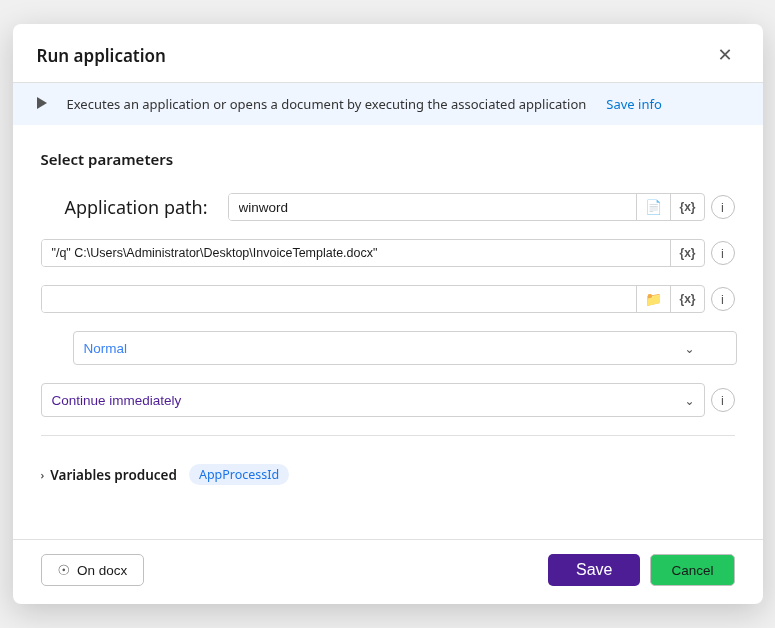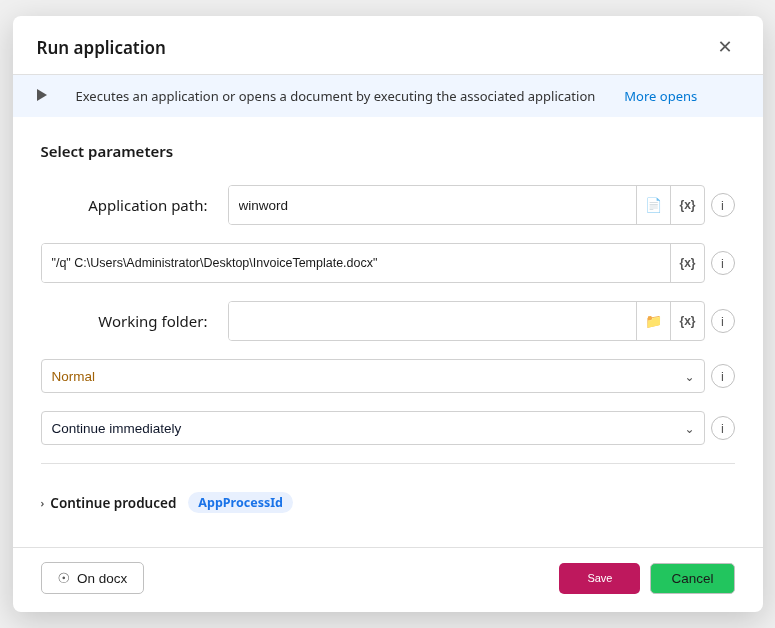--- a/index.html
+++ b/index.html
@@ -45,21 +45,21 @@
       border-radius: 4px;
       display: flex;
       align-items: center;
       justify-content: center;
     }
     .info-banner {
       background: #f0f6ff;
       padding: 12px 24px;
       display: flex;
       align-items: center;
-      gap: 29px;
+      gap: 20px;
       font-size: 13px;
       color: #333;
     }
     .info-banner .play-icon {
       color: #666;
       font-size: 13px;
       flex-shrink: 0;
     }
     .info-banner a {
       color: #0078d4;
@@ -77,37 +77,37 @@
     }
     .form-row {
       display: flex;
       align-items: center;
       margin-bottom: 18px;
       gap: 12px;
     }
     .form-label {
       width: 175px;
       flex-shrink: 0;
-      font-size: 15px;
+      font-size: 18px;
       color: #1a1a1a;
       text-align: right;
       padding-right: 8px;
     }
     .input-group {
       flex: 1;
       display: flex;
       align-items: center;
       gap: 6px;
     }
     .input-icons {
       display: flex;
       align-items: center;
       border: 1px solid #d1d1d1;
       border-radius: 4px;
-      height: 40px;
+      height: 28px;
       flex: 1;
       overflow: hidden;
     }
     .input-icons input {
       flex: 1;
       height: 100%;
       border: none;
       padding: 0 10px;
       font-size: 13.5px;
       color: #1a1a1a;
@@ -183,21 +183,21 @@
     .variables-label .chevron-icon {
       color: #555;
       font-size: 11px;
     }
     .var-badge {
       background: #e8f0fe;
       color: #1a73e8;
       border-radius: 12px;
       padding: 2px 10px;
       font-size: 12.5px;
-      font-weight: 700;
+      font-weight: 400;
     }
     .divider {
       height: 1px;
       background: #e0e0e0;
       margin: 0 0 18px 0;
     }
     .dialog-footer {
       display: flex;
       align-items: center;
       justify-content: space-between;
@@ -218,26 +218,26 @@
     }
     .btn-shield {
       color: #555;
       font-size: 14px;
     }
     .footer-right {
       display: flex;
       gap: 10px;
     }
     .btn-save {
-      background: #be185d;
+      background: #4c1d95;
       color: #fff;
       border: none;
       border-radius: 5px;
       padding: 7px 28px;
-      font-size: 11px;
+      font-size: 16px;
       cursor: pointer;
       font-weight: 500;
     }
     .btn-cancel {
       background: #22c55e;
       color: #1a1a1a;
       border: 1.5px solid #c0c0c0;
       border-radius: 5px;
       padding: 7px 20px;
       font-size: 13.5px;
@@ -260,21 +260,21 @@
   <div class="dialog-header">
     <span class="dialog-title">Run application</span>
     <button class="close-btn">✕</button>
   </div>
 
   <div class="info-banner">
     <span class="play-icon">
       <span class="play-triangle"></span>
     </span>
     <span>Executes an application or opens a document by executing the associated application</span>
-    <a href="#">More opens</a>
+    <a href="#">Save info</a>
   </div>
 
   <div class="dialog-body">
     <div class="section-title">Select parameters</div>
 
     <div class="form-row">
       <div class="form-label">Application path:</div>
       <div class="input-group">
         <div class="input-icons">
           <input type="text" value="winword" style="">
@@ -299,75 +299,74 @@
             <span>{x}</span>
           </button>
         </div>
         <button class="icon-btn-round">
           <span>i</span>
         </button>
       </div>
     </div>
 
     <div class="form-row">
-      <div class="form-label">Working folder:</div>
       <div class="input-group">
         <div class="input-icons">
           <input type="text" value="" style="">
           <button class="input-icon-btn" title="Browse folder">
             <span>📁</span>
           </button>
           <button class="input-icon-btn" title="Insert variable" style="font-size:12px; font-weight:600; color:#555;">
             <span>{x}</span>
           </button>
         </div>
         <button class="icon-btn-round">
           <span>i</span>
         </button>
       </div>
     </div>
 
     <div class="form-row">
       <div class="input-group">
         <div class="custom-select-wrapper">
-          <select style="color: #a16207;">
+          <select style="color: #3b82f6; margin-left: 32px;">
             <option value="Normal" selected="">Normal</option>
             <option value="Minimized">Minimized</option>
             <option value="Maximized">Maximized</option>
             <option value="Hidden">Hidden</option>
           </select>
           <span class="chevron">⌄</span>
         </div>
         <button class="icon-btn-round">
           <span>i</span>
         </button>
       </div>
     </div>
 
     <div class="form-row">
       <div class="input-group">
         <div class="custom-select-wrapper">
-          <select style="color: #0f172a;">
+          <select style="color: #4c1d95;">
             <option value="Continue immediately" selected="">Continue immediately</option>
             <option value="Wait for application to complete">Wait for application to complete</option>
             <option value="Wait for application to load">Wait for application to load</option>
           </select>
           <span class="chevron">⌄</span>
         </div>
         <button class="icon-btn-round">
           <span>i</span>
         </button>
       </div>
     </div>
 
     <div class="divider"></div>
     <div class="variables-row">
       <div class="variables-label">
         <span class="chevron-icon">›</span>
-        <span>Continue produced</span>
+        <span>Variables produced</span>
       </div>
       <span class="var-badge">AppProcessId</span>
     </div>
   </div>
 
   <div class="dialog-footer">
     <button class="btn-on-error">
       <span class="btn-shield">☉</span>
       <span>On docx</span>
     </button>

